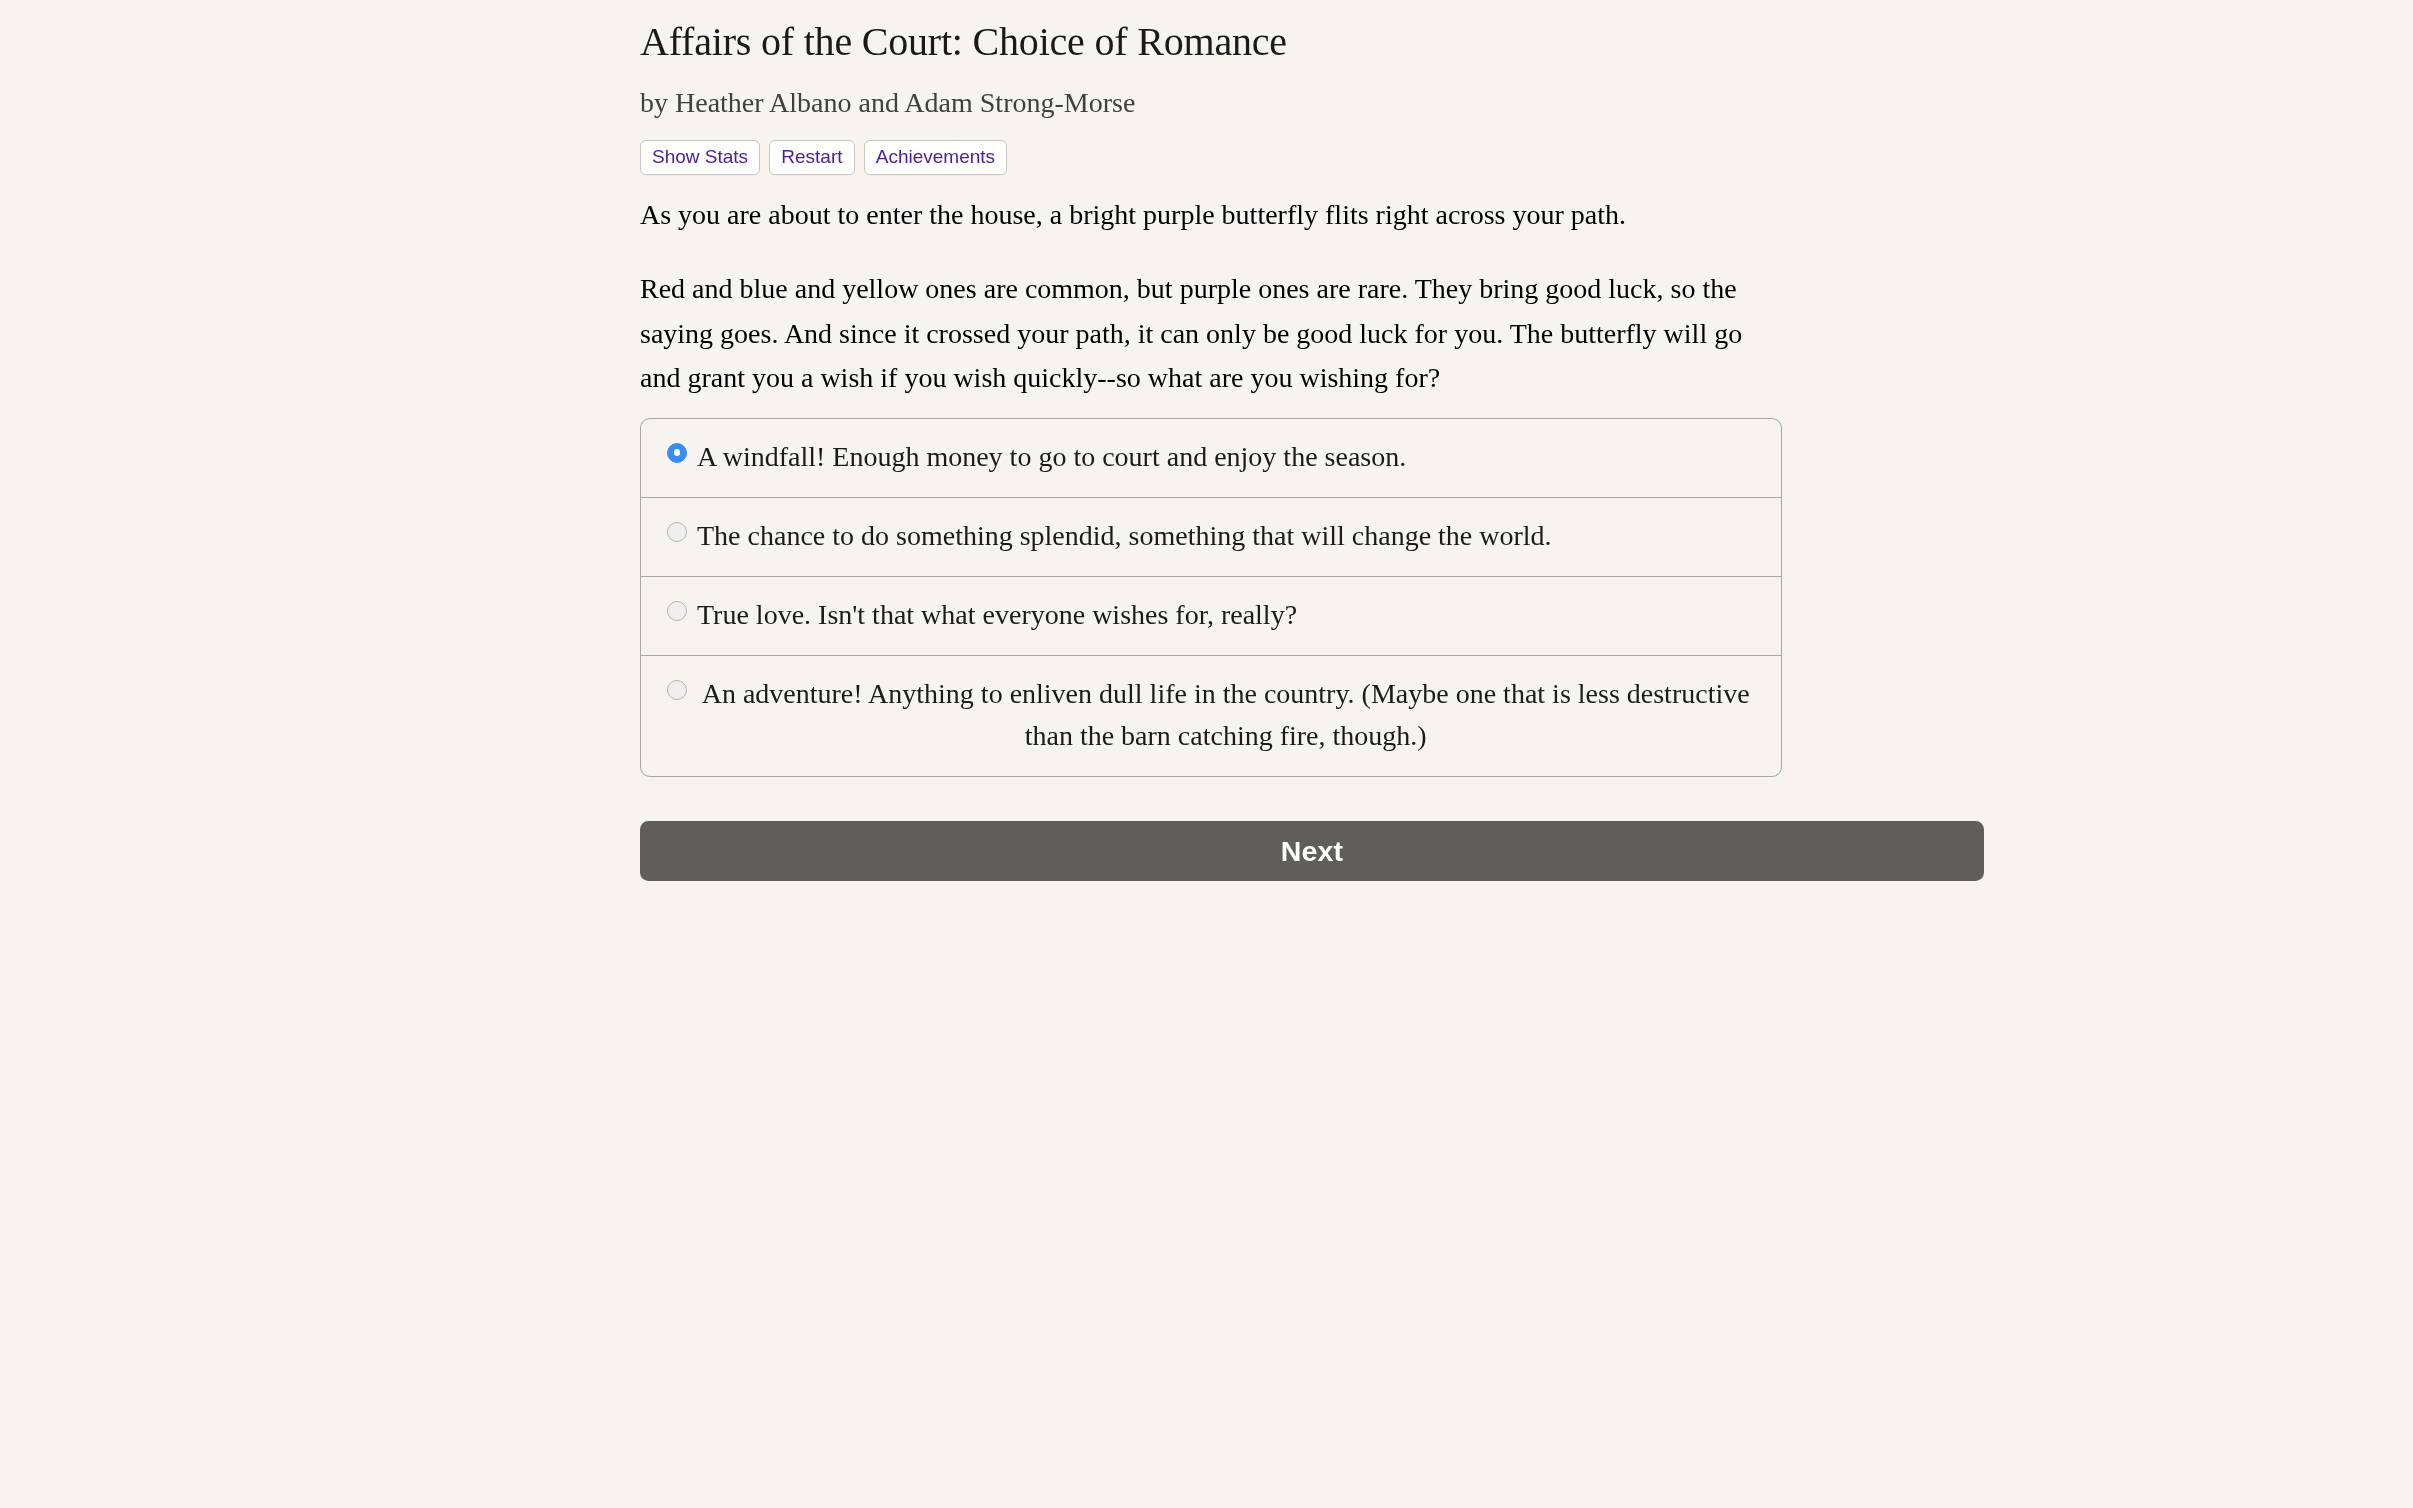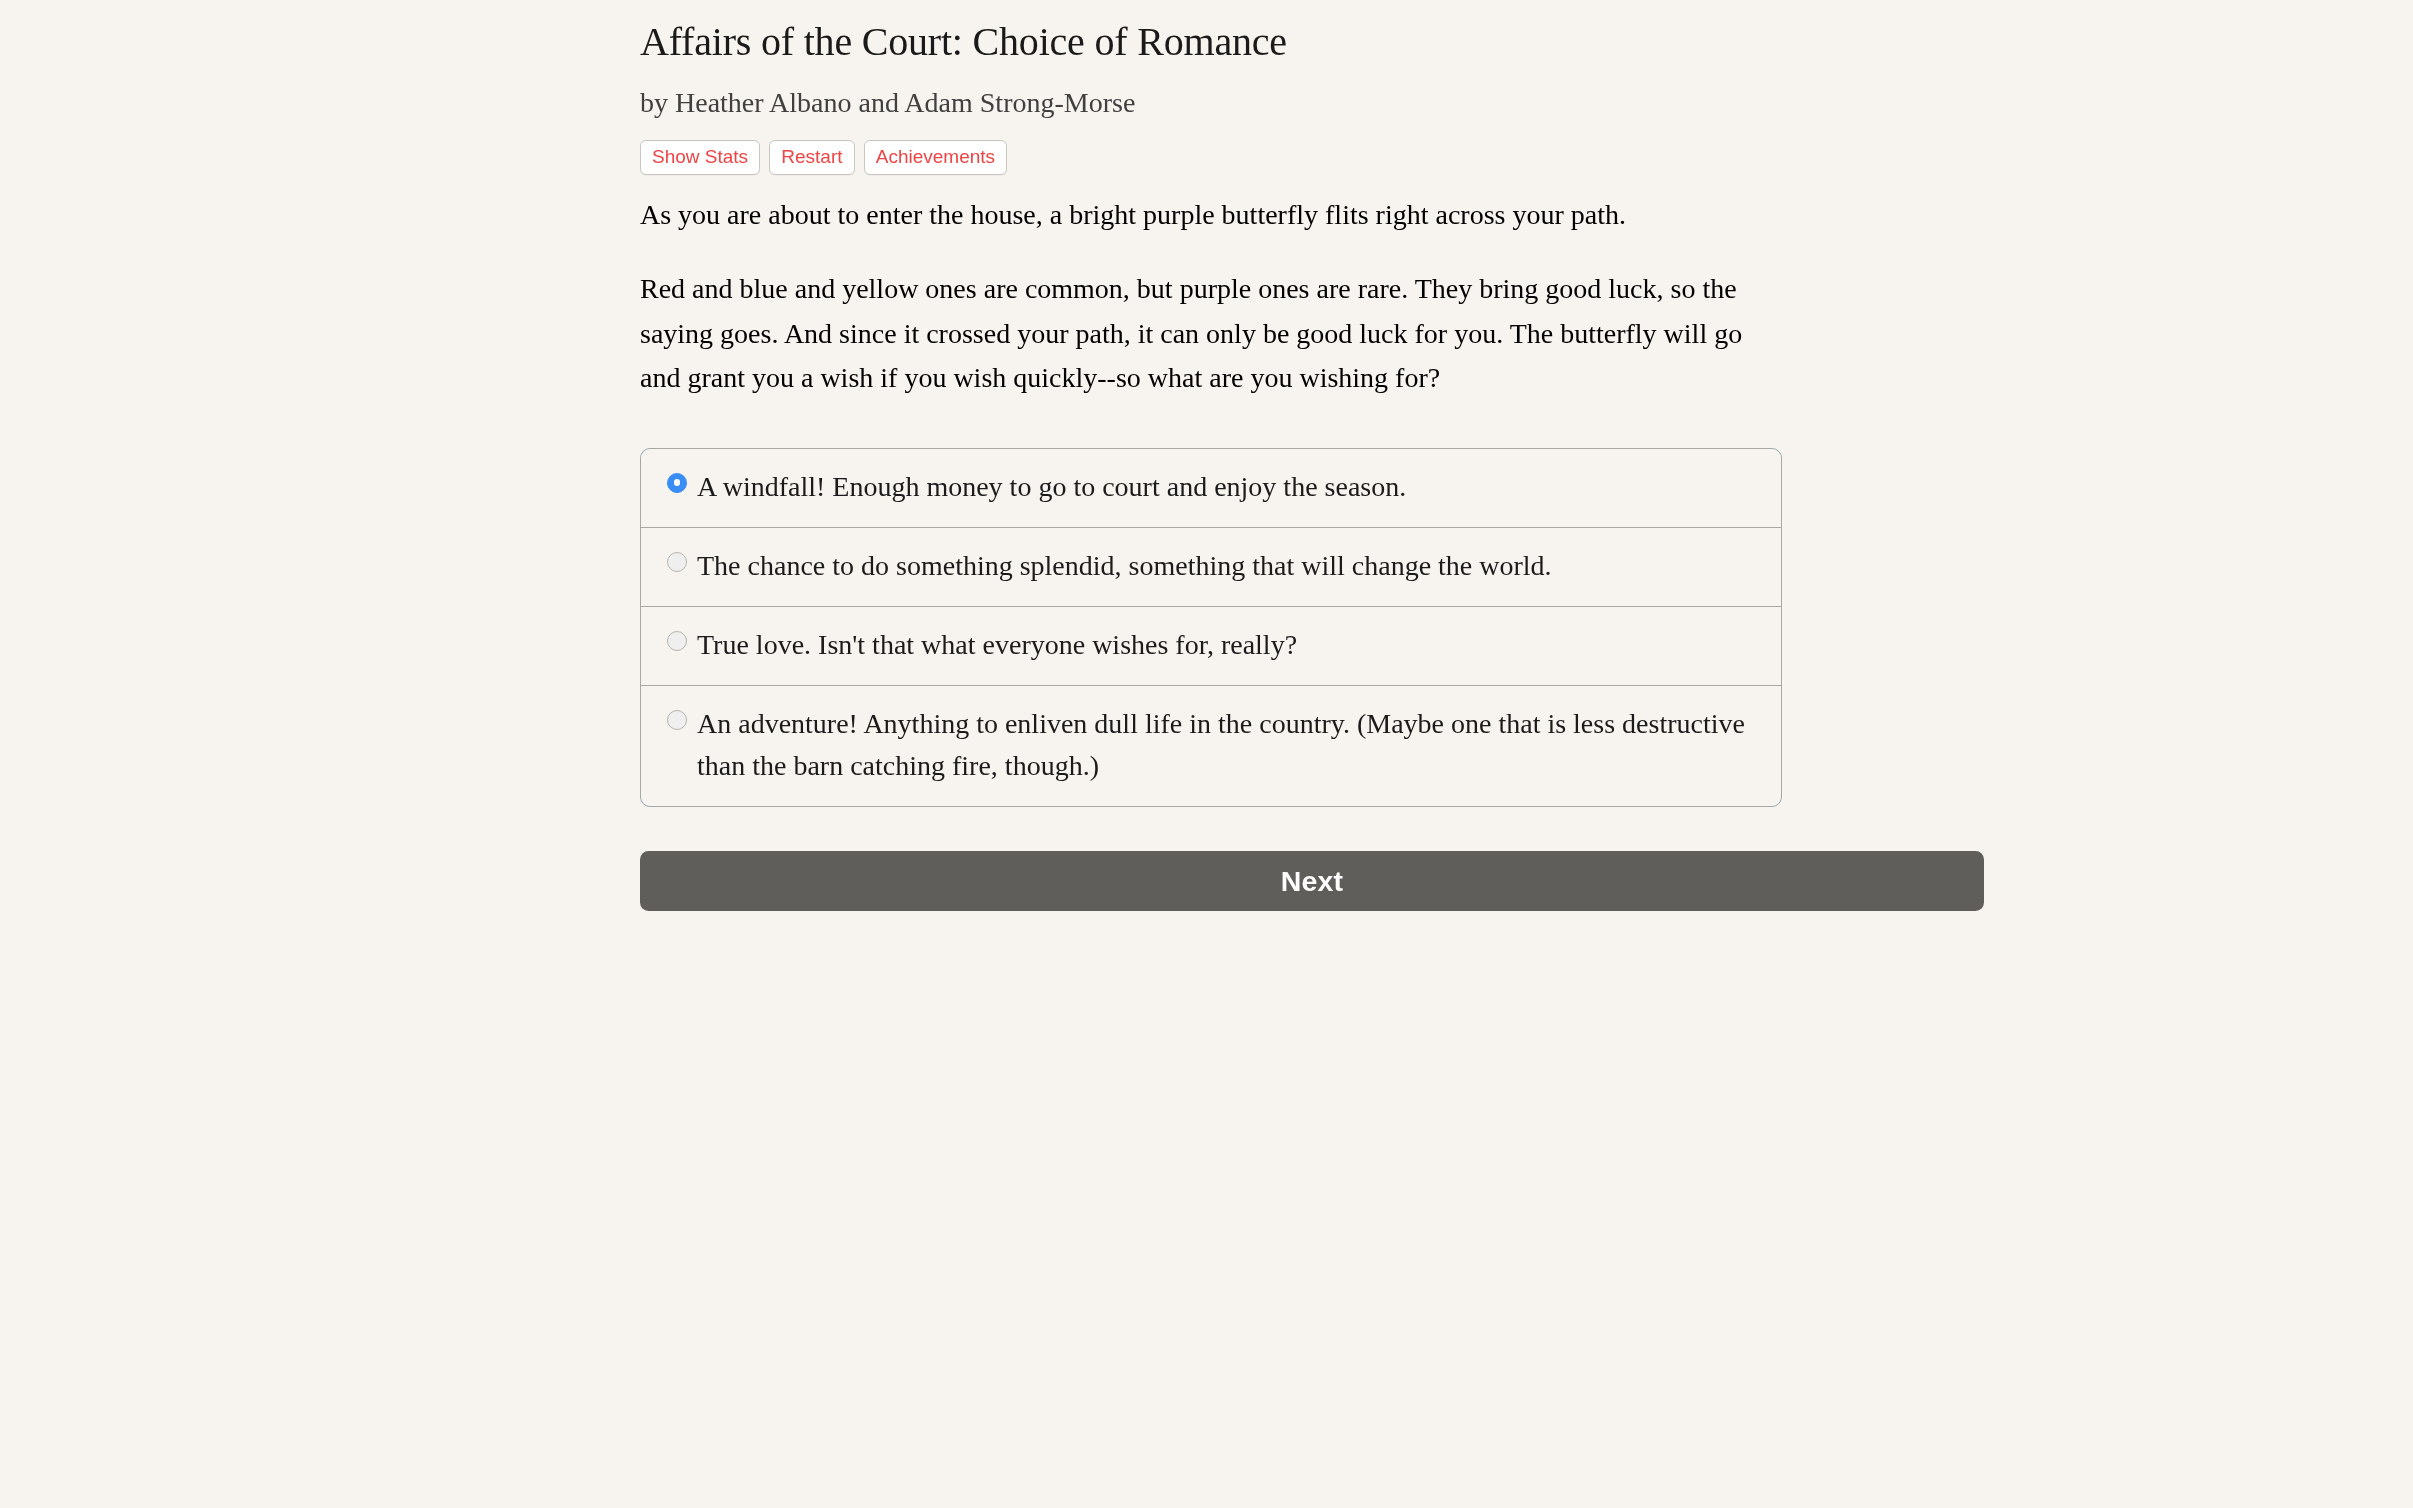--- a/index.html
+++ b/index.html
@@ -56,21 +56,21 @@
     display: flex;
     align-items: center;
     gap: 9.2px;
     padding-top: 20px;
   }
 
   .tool-button {
     font-family: "Liberation Sans", sans-serif;
     font-size: 19px;
     line-height: 1;
-    color: #ef4444;
+    color: #4c1d95;
     background: #ffffff;
     border: 0.8px solid #c9c6c2;
     border-radius: 5.9px;
     padding: 6.7px 11px 7.5px 11px;
     box-shadow: 0 0.8px 0 rgba(0,0,0,0.04);
     cursor: pointer;
     white-space: nowrap;
     text-align: right;
   }
 
@@ -87,26 +87,27 @@
     margin: 0 0 0 0;
     max-width: 1165px;
   }
 
   .narrative p + p {
     margin-top: 30px;
   }
 
   
   .choices {
-    margin-top: 48px;
+    margin-top: 18px;
     width: 1140px;
     border: 1.7px solid #a9a7a4;
     border-radius: 10px;
     background: #7dd3fc;
     overflow: hidden;
+    text-align: center;
   }
 
   .choice {
     display: flex;
     align-items: flex-start;
     padding: 17px 15px 18.4px 15px;
     cursor: pointer;
     background: #f7f3ef;
   }
 

